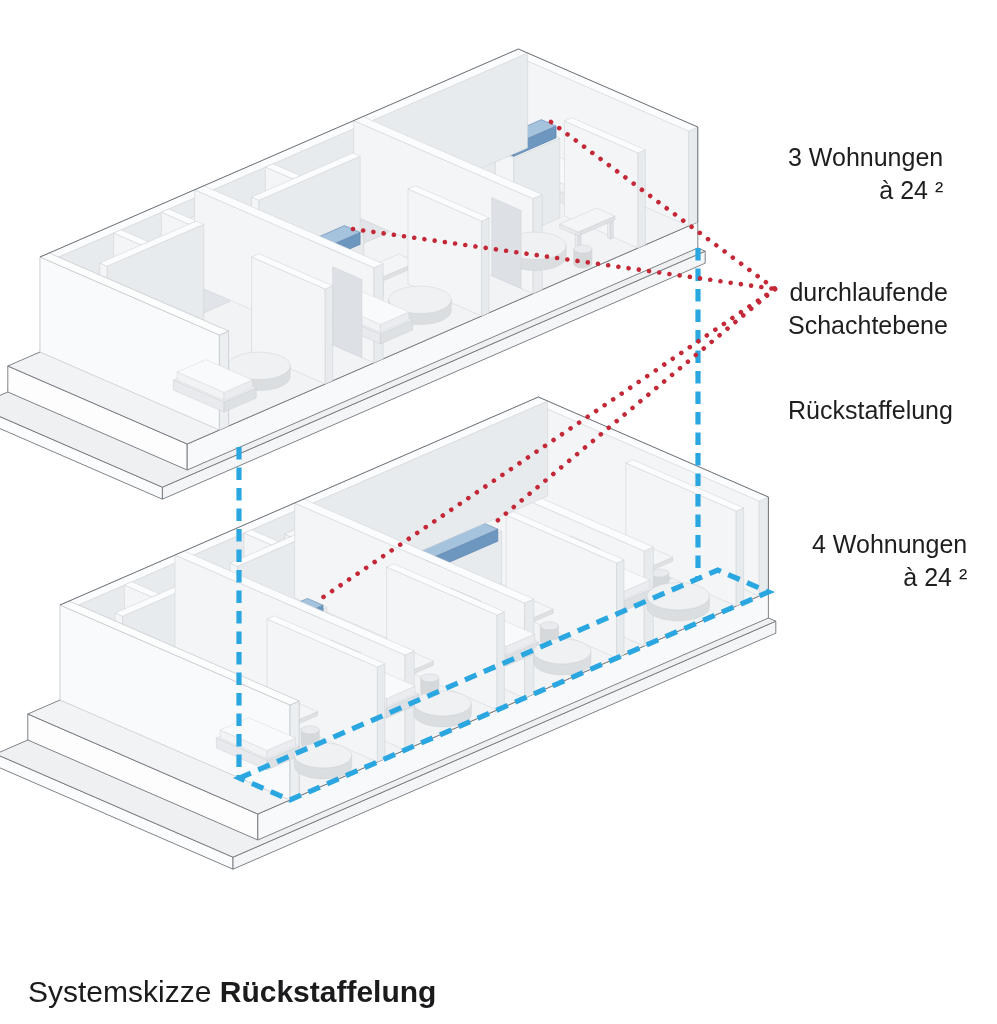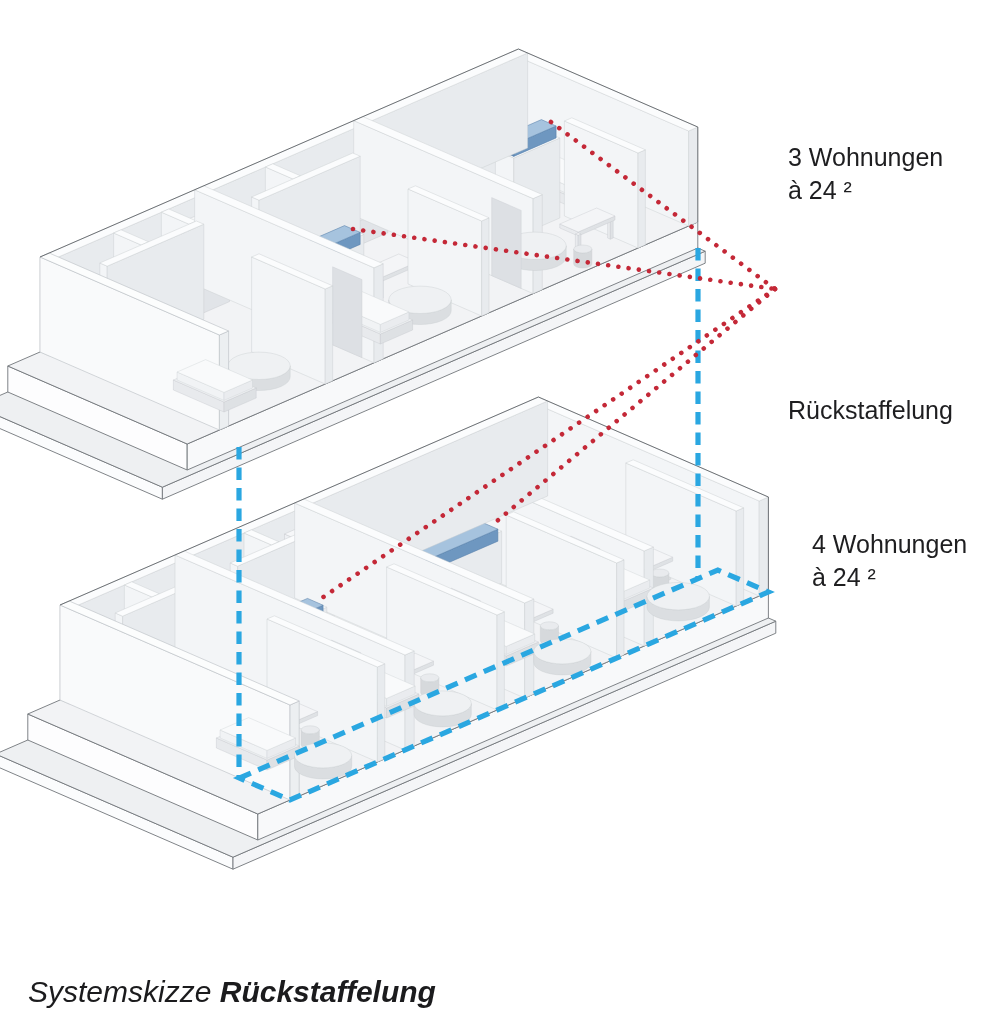--- a/index.html
+++ b/index.html
@@ -1,20 +1,20 @@
 <!DOCTYPE html>
 <html><head>
 <meta charset="utf-8">
 <style>
   html,body{margin:0;padding:0;background:#ffffff;}
   .stage{position:relative;width:997px;height:1024px;background:#ffffff;overflow:hidden;
-         font-family:"Liberation Sans","DejaVu Sans",sans-serif;}
+         font-family:"Liberation Sans","DejaVu Sans",sans-serif;text-align:right;}
   svg{position:absolute;left:0;top:0;}
   .anno{position:absolute;font-size:25px;line-height:33px;color:#1e1e20;white-space:nowrap;}
-  .caption{position:absolute;left:28px;top:975px;font-size:30px;color:#1b1b1d;white-space:nowrap;font-style:italic;}
+  .caption{position:absolute;left:28px;top:975px;font-size:30px;color:#1b1b1d;white-space:nowrap;}
   .caption .b{font-weight:bold;}
 </style>
 </head>
 <body>
 
 <div class="stage">
 
   <svg id="scene" width="997" height="1024" viewBox="0 0 997 1024">
       <g>
         <polygon points="-24.4,418.0 162.4,499.2 162.4,487.2 -24.4,406.0" fill="#fbfcfd" stroke="#72767b" stroke-width="0.9" stroke-linejoin="round"></polygon>
@@ -313,20 +313,24 @@
         <polyline points="775,289 491,526" fill="none" stroke="#c42837" stroke-width="4.6" stroke-dasharray="0.01 10.3" stroke-linecap="round"></polyline>
         <polyline points="775,289 316,602" fill="none" stroke="#c42837" stroke-width="4.6" stroke-dasharray="0.01 10.3" stroke-linecap="round"></polyline>
       </g>
     </svg>
 
   <div class="anno" style="left:788px;top:141px">
     <div>3 Wohnungen</div>
     <div>à 24 ²</div>
   </div>
 
+  <div class="anno" style="left:788px;top:276px">
+    <div>durchlaufende</div>
+    <div>Schachtebene</div>
+  </div>
 
   <div class="anno" style="left:788px;top:394px">
     <div>Rückstaffelung</div>
   </div>
 
   <div class="anno" style="left:812px;top:528px">
     <div>4 Wohnungen</div>
     <div>à 24 ²</div>
   </div>
 

